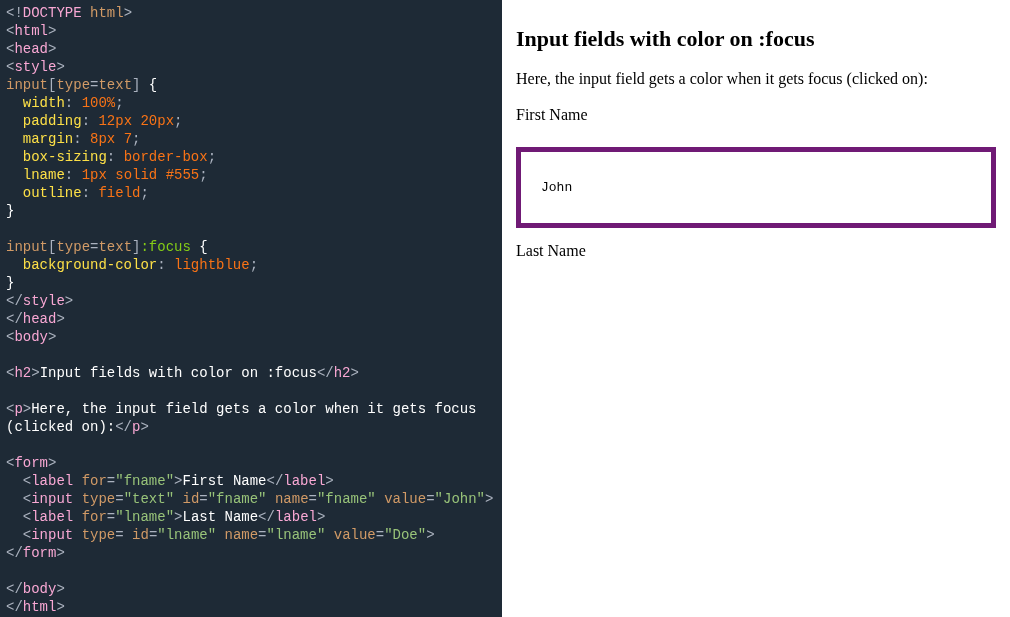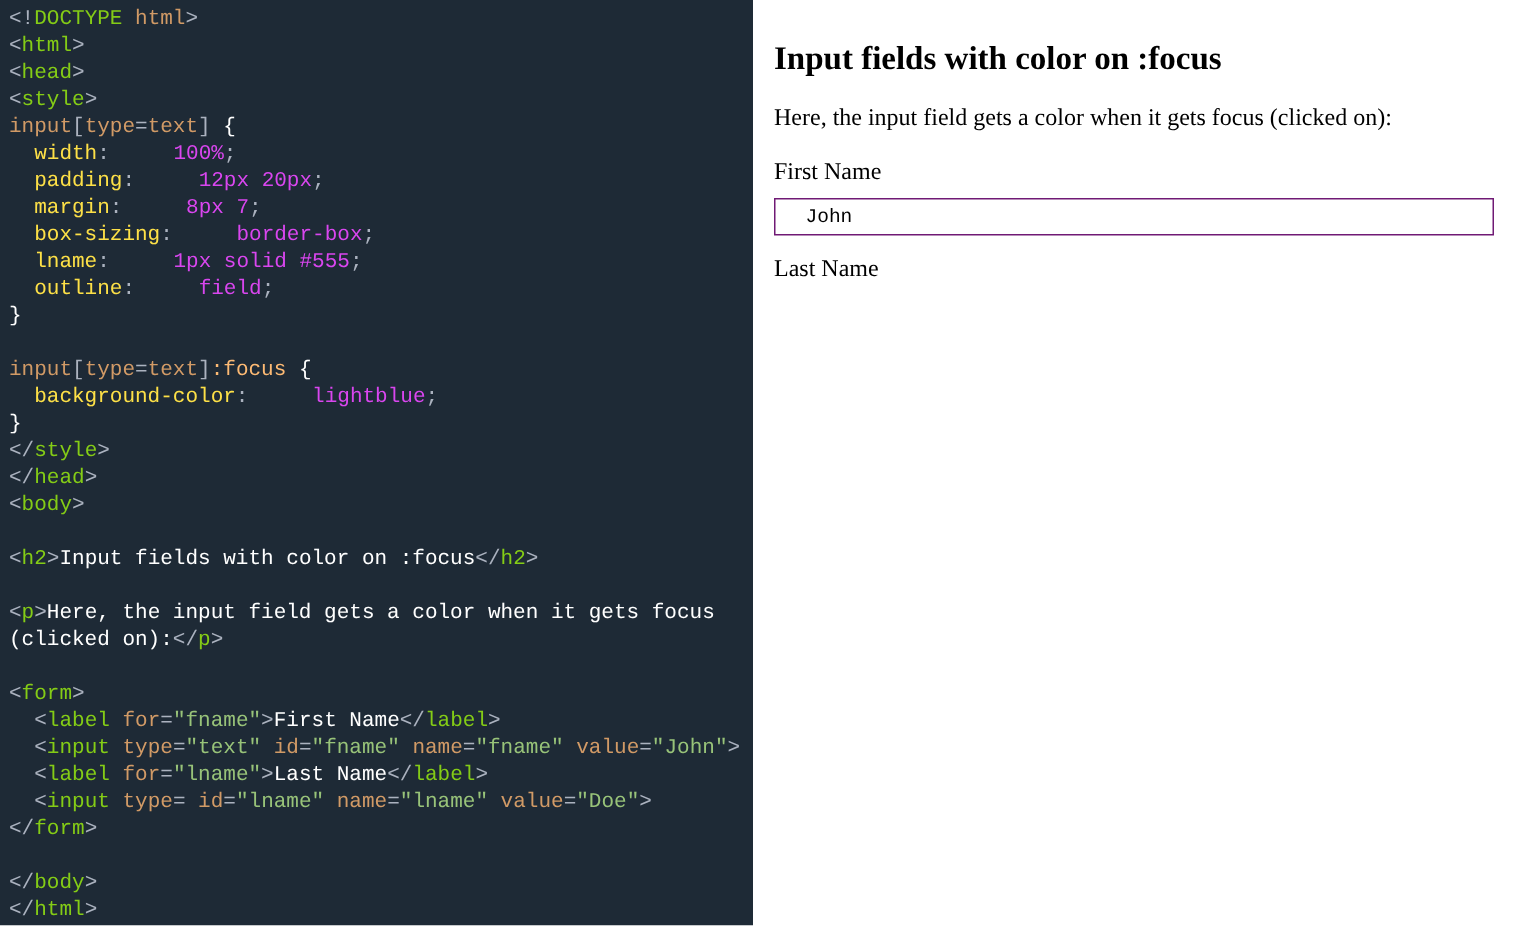--- a/index.html
+++ b/index.html
@@ -38,39 +38,39 @@
   margin: 0 0 18px 0;
 }
 .right-pane form { display: block; }
 .right-pane label {
   display: block;
   font-size: 16px;
   margin-bottom: 6px;
 }
 .right-pane input[type=text] {
   width: 100%;
-  padding: 4px 20px;
-  margin: 2px 0 14px 0;
+  padding: 28px 20px;
+  margin: 17px 0 14px 0;
   box-sizing: border-box;
-  border: 1px solid #701a75;
+  border: 5px solid #701a75;
   outline: none;
   font-family: Consolas, 'Courier New', monospace;
   font-size: 13px;
 }
 
 
 .t-punct  { color: #abb2bf; }      
-.t-tag    { color: #84cc16; }      
+.t-tag    { color: #f9a8d4; }      
 .t-attr   { color: #d19a66; }      
 .t-str    { color: #98c379; }      
 .t-sel    { color: #d19a66; }      
 .t-prop   { color: #fde047; }      
-.t-val    { color: #d946ef; margin-left: 34px; }      
+.t-val    { color: #f97316; }      
 .t-text   { color: #ffffff; }      
-.t-focus  { color: #fdba74; text-align: right; }      
+.t-focus  { color: #84cc16; text-align: right; }      
 </style>
 </head>
 <body>
 
 <div class="left-pane"><span class="t-punct">&lt;!</span><span class="t-tag">DOCTYPE</span><span class="t-attr"> html</span><span class="t-punct">&gt;</span>
 <span class="t-punct">&lt;</span><span class="t-tag">html</span><span class="t-punct">&gt;</span>
 <span class="t-punct">&lt;</span><span class="t-tag">head</span><span class="t-punct">&gt;</span>
 <span class="t-punct">&lt;</span><span class="t-tag">style</span><span class="t-punct">&gt;</span>
 <span class="t-sel">input</span><span class="t-punct">[</span><span class="t-sel">type</span><span class="t-punct">=</span><span class="t-sel">text</span><span class="t-punct">]</span><span class="t-text"> {</span>
 <span class="t-prop">  width</span><span class="t-punct">: </span><span class="t-val">100%</span><span class="t-punct">;</span>

